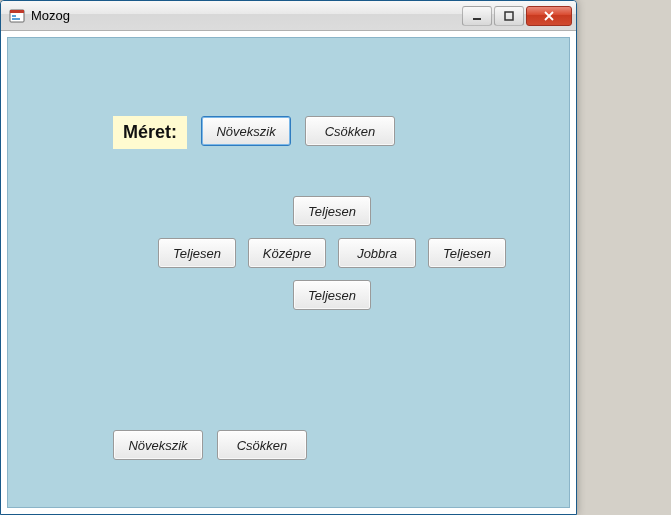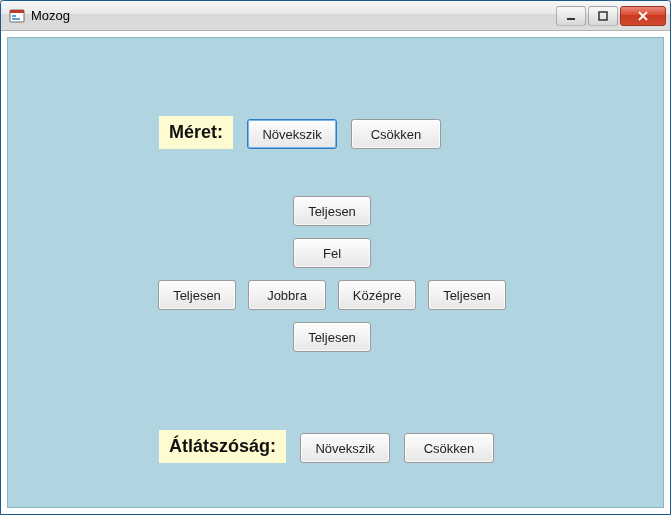--- a/index.html
+++ b/index.html
@@ -4,21 +4,21 @@
   <style>
     * { box-sizing: border-box; }
     body {
       margin: 0;
       padding: 0;
       font-family: "Segoe UI", Tahoma, sans-serif;
       font-size: 13px;
       background: #d4d0c8;
     }
     .window {
-      width: 671px;
+      width: 577px;
       height: 515px;
       background: #fff;
       border: 1px solid #1a5a8a;
       border-radius: 4px 4px 0 0;
       box-shadow: 0 0 8px rgba(0,0,0,0.3);
       display: flex;
       flex-direction: column;
       overflow: hidden;
     }
     .titlebar {
@@ -69,23 +69,22 @@
       flex: 1;
       background: #b0d4e0;
       position: relative;
       border: 1px solid #8ab4c8;
       margin: 6px;
     }
 
     .row {
       position: absolute;
       display: flex;
-      align-items: flex-end;
+      align-items: flex-start;
       gap: 14px;
-      margin-left: 46px;
     }
     .size-row { left: 105px; top: 78px; }
     .opacity-row { left: 105px; top: 392px; }
 
     .row-label {
       background: #fffbd0;
       padding: 6px 10px;
       font-size: 18px;
       font-weight: bold;
       color: #111;
@@ -99,20 +98,21 @@
       height: 30px;
       padding: 0 10px;
       background: linear-gradient(to bottom, #fdfdfd, #e7e7e7);
       border: 1px solid #9a9a9a;
       border-radius: 3px;
       font-family: inherit;
       font-size: 13px;
       color: #222;
       cursor: pointer;
       box-shadow: inset 0 0 0 1px rgba(255,255,255,0.7);
+      font-style: italic;
     }
     .btn.focus {
       border: 1px solid #2f7bbf;
       box-shadow: inset 0 0 0 1px #7ab7e8;
     }
     .btn.narrow { min-width: 78px; text-align: center; }
 
     .dpad {
       position: absolute;
       left: 104px;
@@ -165,33 +165,29 @@
       <div class="row-label">Méret:</div>
       <button class="btn focus">Növekszik</button>
       <button class="btn">Csökken</button>
     </div>
 
     <div class="dpad">
       <div class="dpad-row">
         <button class="btn narrow">Teljesen</button>
       </div>
       <div class="dpad-row">
-        <button class="btn narrow">Fel</button>
-      </div>
-      <div class="dpad-row">
         <button class="btn narrow">Teljesen</button>
+        <button class="btn narrow">Középre</button>
         <button class="btn narrow">Jobbra</button>
-        <button class="btn narrow">Középre</button>
         <button class="btn narrow">Teljesen</button>
       </div>
       <div class="dpad-row">
         <button class="btn narrow">Teljesen</button>
       </div>
     </div>
 
     <div class="row opacity-row">
-      <div class="row-label">Átlátszóság:</div>
       <button class="btn">Növekszik</button>
       <button class="btn">Csökken</button>
     </div>
 
   </div>
 </div>
 
 </body></html>

